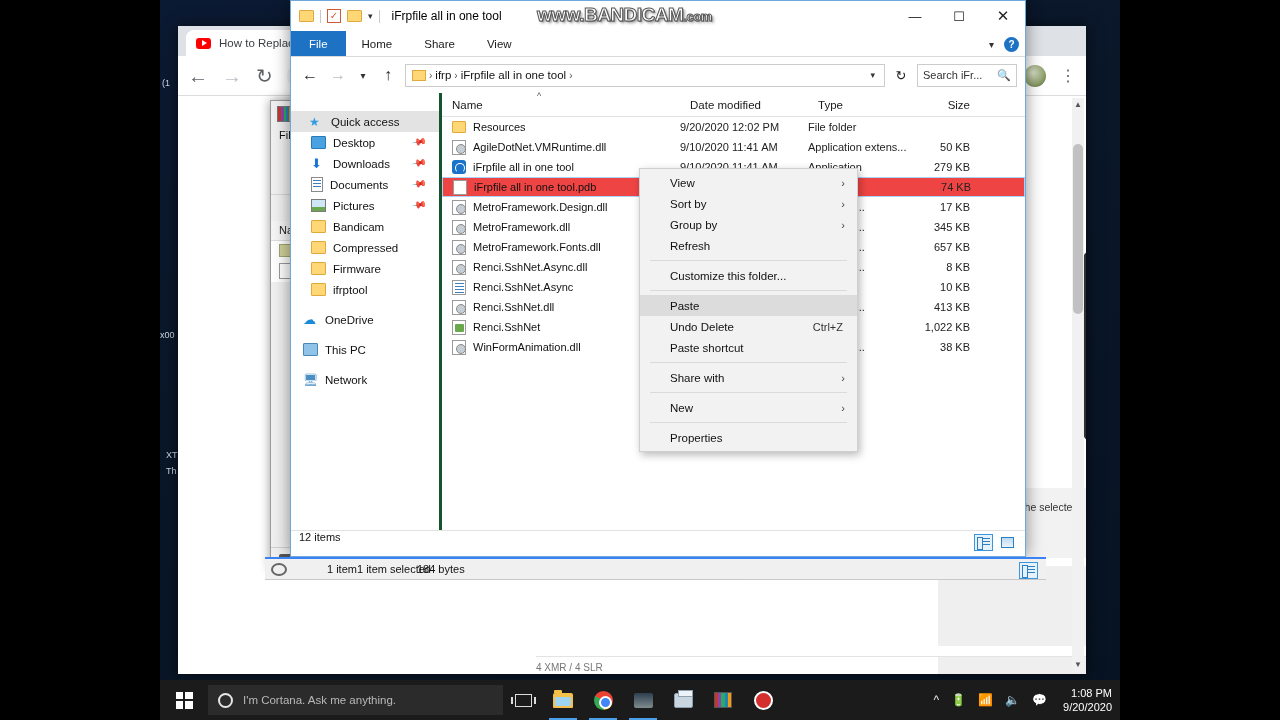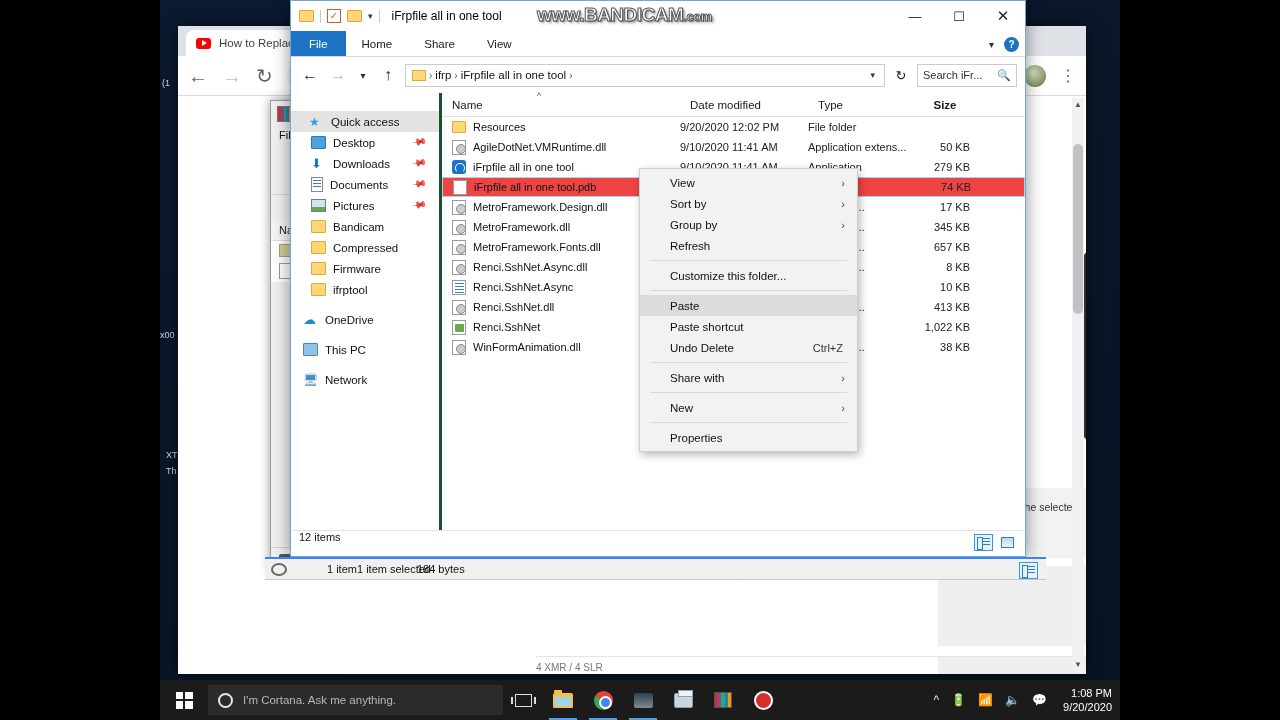--- a/index.html
+++ b/index.html
@@ -207,21 +207,21 @@
   #ex-content { flex:1; background:#fff; position:relative; border-left:3px solid #14532d; min-width:0; }
   #ex-colhead {
     height:24px; display:flex; align-items:center; font-size:11.5px; color:#1a1a1a;
     border-bottom:1px solid #e2e2e2; position:relative;
   }
   #ex-colhead .ch { padding-left:10px; }
   #ex-colhead .sortmark { position:absolute; left:95px; top:-2px; font-size:9px; color:#555; }
   .c-name { width:238px; }
   .c-date { width:128px; }
   .c-type { width:112px; }
-  .c-size { width:60px; text-align:center; padding-left:0 !important; padding-right:10px;font-weight:bold; }
+  .c-size { width:60px; text-align:right; padding-left:0 !important; padding-right:10px; }
 
   .filerow { height:20px; display:flex; align-items:center; font-size:11px; color:#111; }
   .filerow.sel { background:#ef4444; border:1px solid #a9d2f4; height:20px; }
   .fr-name { width:238px; display:flex; align-items:center; gap:7px; padding-left:10px; white-space:nowrap; overflow:hidden;}
   .fr-date { width:128px; color:#222; }
   .fr-type { width:112px; color:#222; white-space:nowrap; overflow:hidden;}
   .fr-size { width:60px; text-align:right; padding-right:10px; color:#222; }
   .fi { width:14px;height:15px;flex:0 0 auto; position:relative;}
   .fi-folder { background:#ffd777; border:1px solid #e0a93b; height:12px; border-radius:1px;}
   .fi-dll { background:#fff;border:1px solid #9a9a9a; }
@@ -663,25 +663,25 @@
     </div>
   <div class="msep"></div>
   <div class="mi">
       <span>Customize this folder...</span>
     </div>
   <div class="msep"></div>
   <div class="mi hl">
       <span>Paste</span>
     </div>
   <div class="mi">
-      <span>Paste shortcut</span>
-    </div>
-  <div class="mi">
       <span>Undo Delete</span>
       <span class="accel">Ctrl+Z</span>
+    </div>
+  <div class="mi">
+      <span>Paste shortcut</span>
     </div>
   <div class="msep"></div>
   <div class="mi">
       <span>Share with</span>
       <span class="arrow">›</span>
     </div>
   <div class="msep"></div>
   <div class="mi">
       <span>New</span>
       <span class="arrow">›</span>

